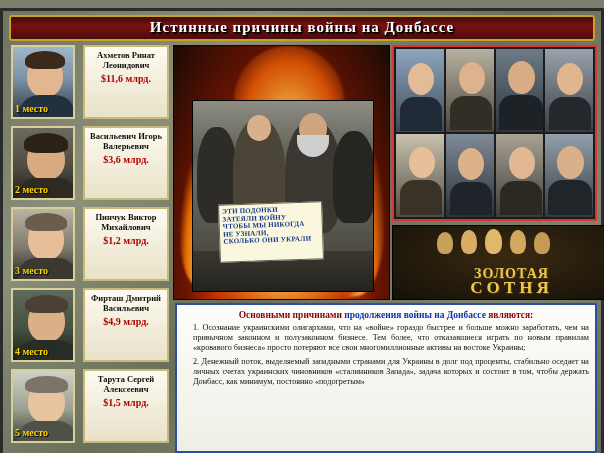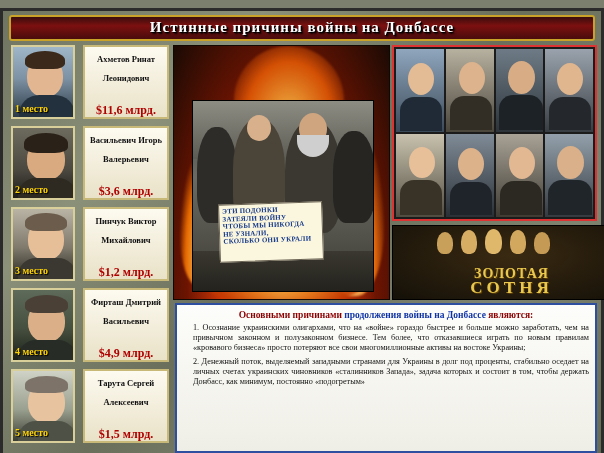--- a/index.html
+++ b/index.html
@@ -66,26 +66,26 @@
   }
   .info-box{
     position:absolute;left:72px;top:0;width:86px;height:74px;
     background:linear-gradient(180deg,#fdfaf0,#e9e2c8);
     border:2px solid #c8b978;
     box-sizing:border-box;
     text-align:center;
     padding-top:3px;
   }
   .info-name{
-    font-size:8.5px;line-height:19px;font-weight:bold;color:#111;
+    font-size:8.5px;line-height:10px;font-weight:bold;color:#111;
     font-family:"Liberation Serif", serif;
   }
   .info-money{
-    margin-top:15px;
-    font-size:12px;font-weight:bold;color:#b00000;
+    margin-top:3px;
+    font-size:10px;font-weight:bold;color:#b00000;
     font-family:"Liberation Serif", serif;
   }
   
   .fire-panel{
     position:absolute;left:170px;top:34px;width:215px;height:253px;
     overflow:hidden;
     background:
       radial-gradient(ellipse at 50% 100%, #ffd36b 0%, #ff8a12 18%, #d33a06 38%, #6d1402 62%, #1a0a04 100%);
     border:1px solid #120803;
   }

